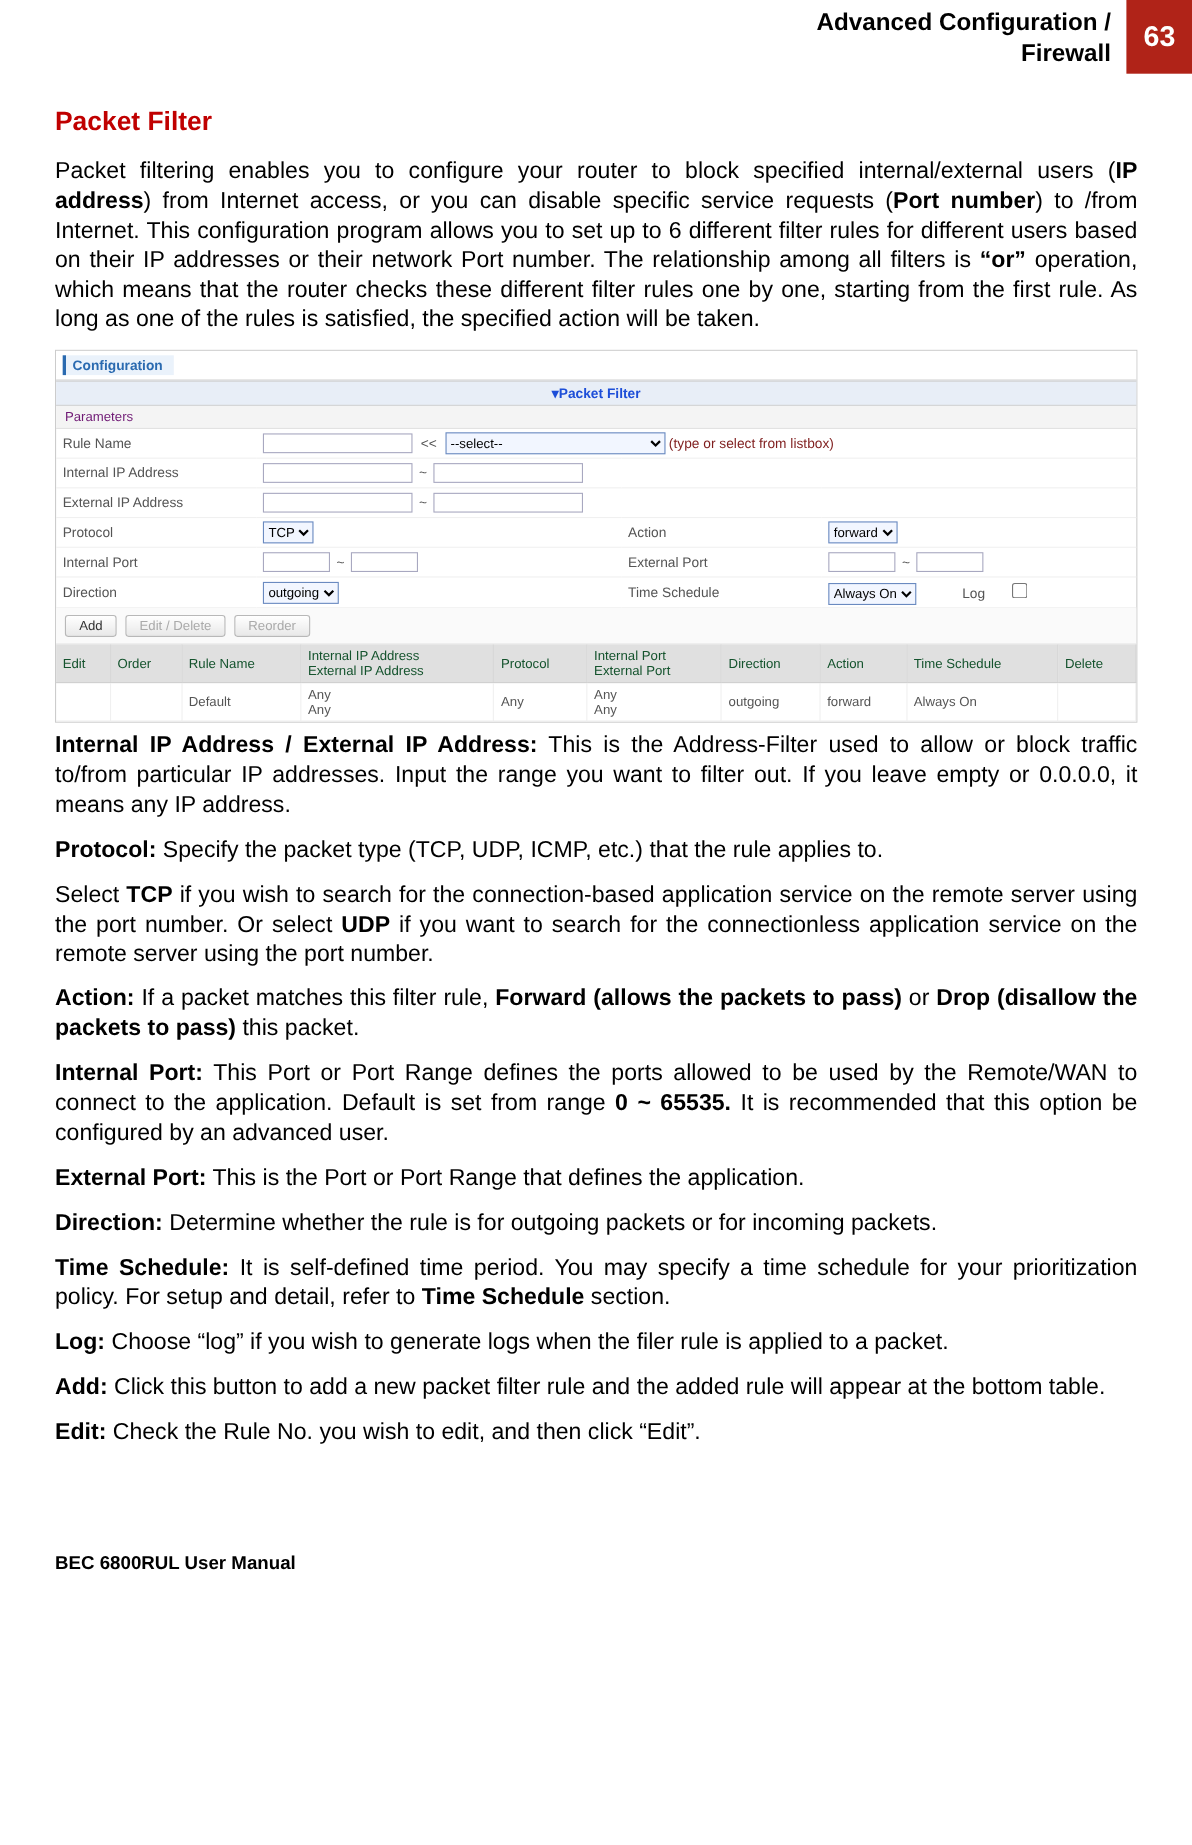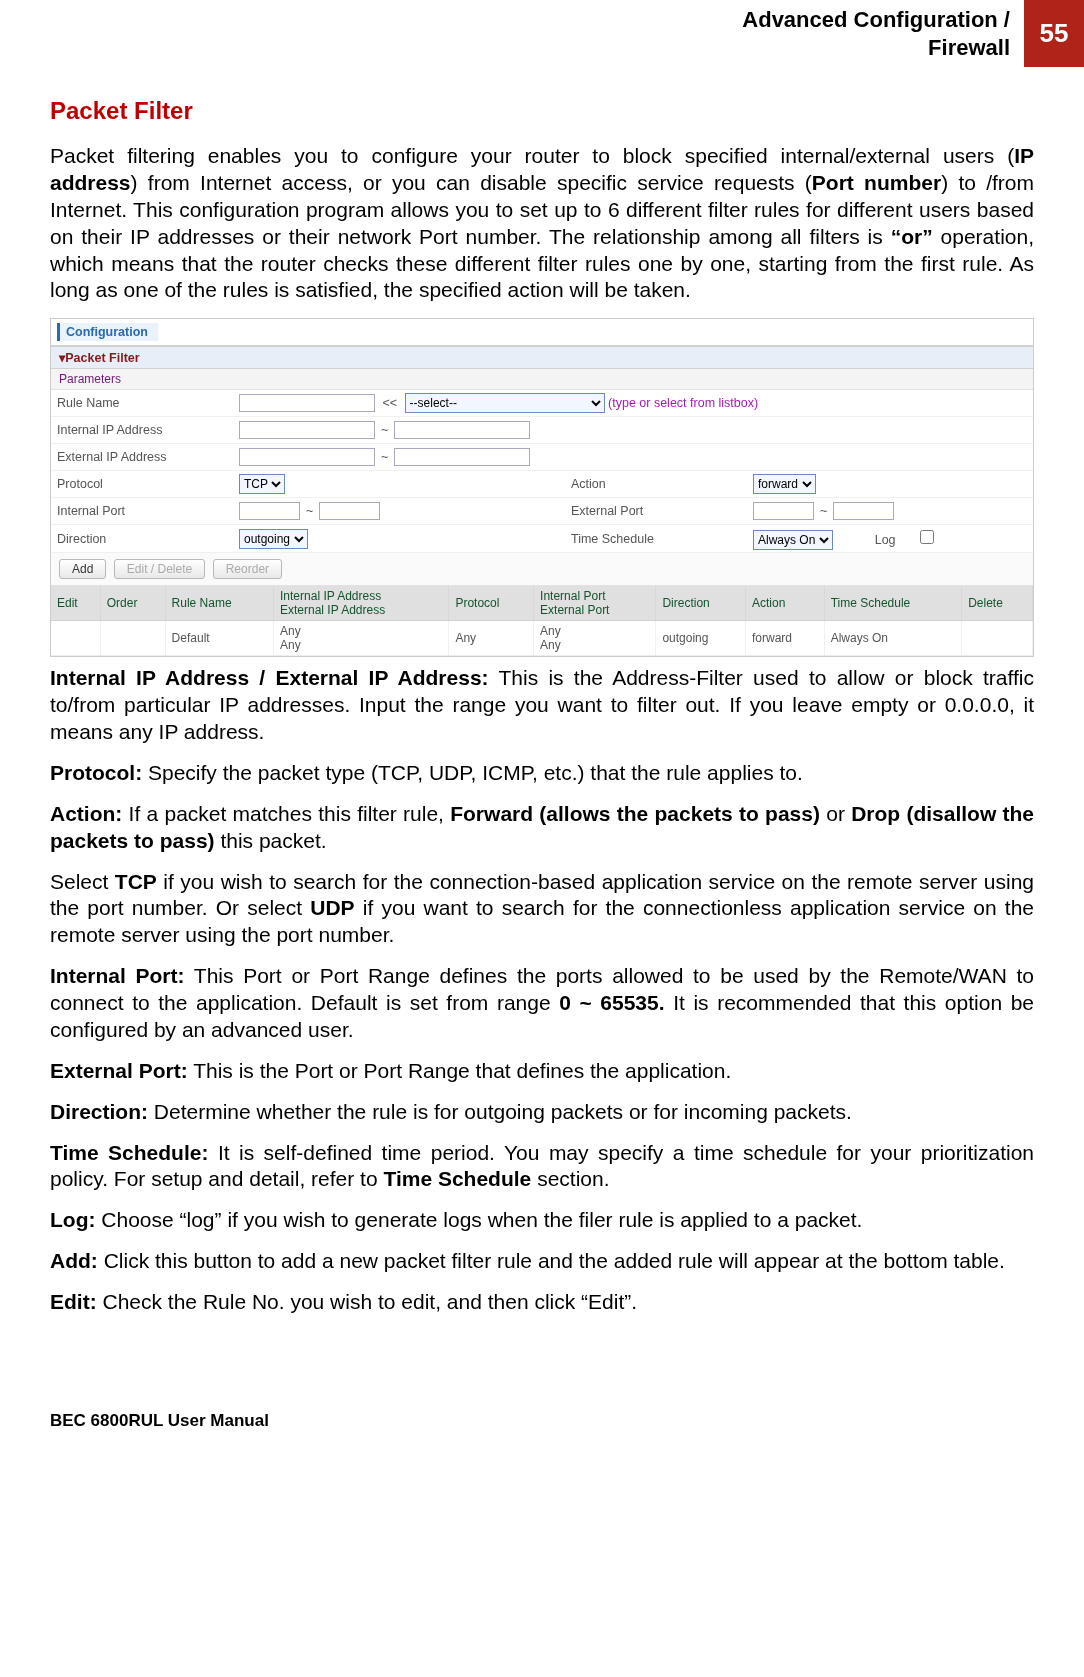--- a/index.html
+++ b/index.html
@@ -68,22 +68,23 @@
     padding: 2px 10px 2px 6px;
     color: #2a6ab0;
     font-weight: bold;
     background: #eaf2fb;
   }
   .cfg-section-bar {
     background: #e8eef7;
     border-top: 1px solid #d0d0d0;
     border-bottom: 1px solid #d0d0d0;
     padding: 3px 8px;
-    color: #7f1d1d;
-    font-weight: bold;
+    color: #1d4ed8;
+    font-weight: bold;
+    text-align: center;
   }
   .cfg-label-row {
     background: #f4f4f4;
     border-bottom: 1px solid #e2e2e2;
     padding: 3px 8px;
     color: #701a75;
     font-size: 12px;
   }
   table.form-table {
     width: 100%;
@@ -137,42 +138,42 @@
     padding: 3px 6px;
     border-bottom: 1px solid #d0d0d0;
     border-right: 1px solid #d8d8d8;
   }
   table.grid td {
     padding: 3px 6px;
     border-bottom: 1px solid #eee;
     border-right: 1px solid #f0f0f0;
     color: #555;
   }
-  .hint { color: #a21caf; }
+  .hint { color: #7f1d1d; }
   .footer {
     position: relative;
     margin-top: 95px;
     font-weight: bold;
     font-size: 17px;
     color: #000;
   }
   input[type=checkbox].chk {
     width:14px;height:14px;
   }
 </style>
 </head>
 <body>
 
 <div class="header-row">
   <div class="header-title">
     <span>Advanced Configuration /</span><br>
     <span>Firewall</span>
   </div>
   <div class="page-num-box">
-    <span>55</span>
+    <span>63</span>
   </div>
 </div>
 
 <div class="page">
 
   <h2 class="section-title">Packet Filter</h2>
 
   <p class="body-text">
     <span>Packet filtering enables you to configure your router to block specified internal/external users (</span><span class="bold">IP address</span><span>) from Internet access, or you can disable specific service requests (</span><span class="bold">Port number</span><span>) to /from Internet. This configuration program allows you to set up to 6 different filter rules for different users based on their IP addresses or their network Port number. The relationship among all filters is </span><span class="bold">“or”</span><span> operation, which means that the router checks these different filter rules one by one, starting from the first rule. As long as one of the rules is satisfied, the specified action will be taken.</span>
   </p>
@@ -294,26 +295,26 @@
       </table>
   </div>
 
   <p class="body-text">
     <span class="bold">Internal IP Address / External IP Address:</span><span> This is the Address-Filter used to allow or block traffic to/from particular IP addresses. Input the range you want to filter out. If you leave empty or 0.0.0.0, it means any IP address.</span>
   </p>
   <p class="body-text">
     <span class="bold">Protocol:</span><span> Specify the packet type (TCP, UDP, ICMP, etc.) that the rule applies to.</span>
   </p>
   <p class="body-text">
+    <span>Select </span><span class="bold">TCP</span><span> if you wish to search for the connection-based application service on the remote server using the port number. Or select </span><span class="bold">UDP</span><span> if you want to search for the connectionless application service on the remote server using the port number.</span>
+  </p>
+  <p class="body-text">
     <span class="bold">Action:</span><span> If a packet matches this filter rule, </span><span class="bold">Forward (allows the packets to pass)</span><span> or </span><span class="bold">Drop (disallow the packets to pass)</span><span> this packet.</span>
   </p>
   <p class="body-text">
-    <span>Select </span><span class="bold">TCP</span><span> if you wish to search for the connection-based application service on the remote server using the port number. Or select </span><span class="bold">UDP</span><span> if you want to search for the connectionless application service on the remote server using the port number.</span>
-  </p>
-  <p class="body-text">
     <span class="bold">Internal Port:</span><span> This Port or Port Range defines the ports allowed to be used by the Remote/WAN to connect to the application. Default is set from range </span><span class="bold">0 ~ 65535.</span><span> It is recommended that this option be configured by an advanced user.</span>
   </p>
   <p class="body-text">
     <span class="bold">External Port:</span><span> This is the Port or Port Range that defines the application.</span>
   </p>
   <p class="body-text">
     <span class="bold">Direction:</span><span> Determine whether the rule is for outgoing packets or for incoming packets.</span>
   </p>
   <p class="body-text">
     <span class="bold">Time Schedule:</span><span> It is self-defined time period. You may specify a time schedule for your prioritization policy. For setup and detail, refer to </span><span class="bold">Time Schedule</span><span> section.</span>

